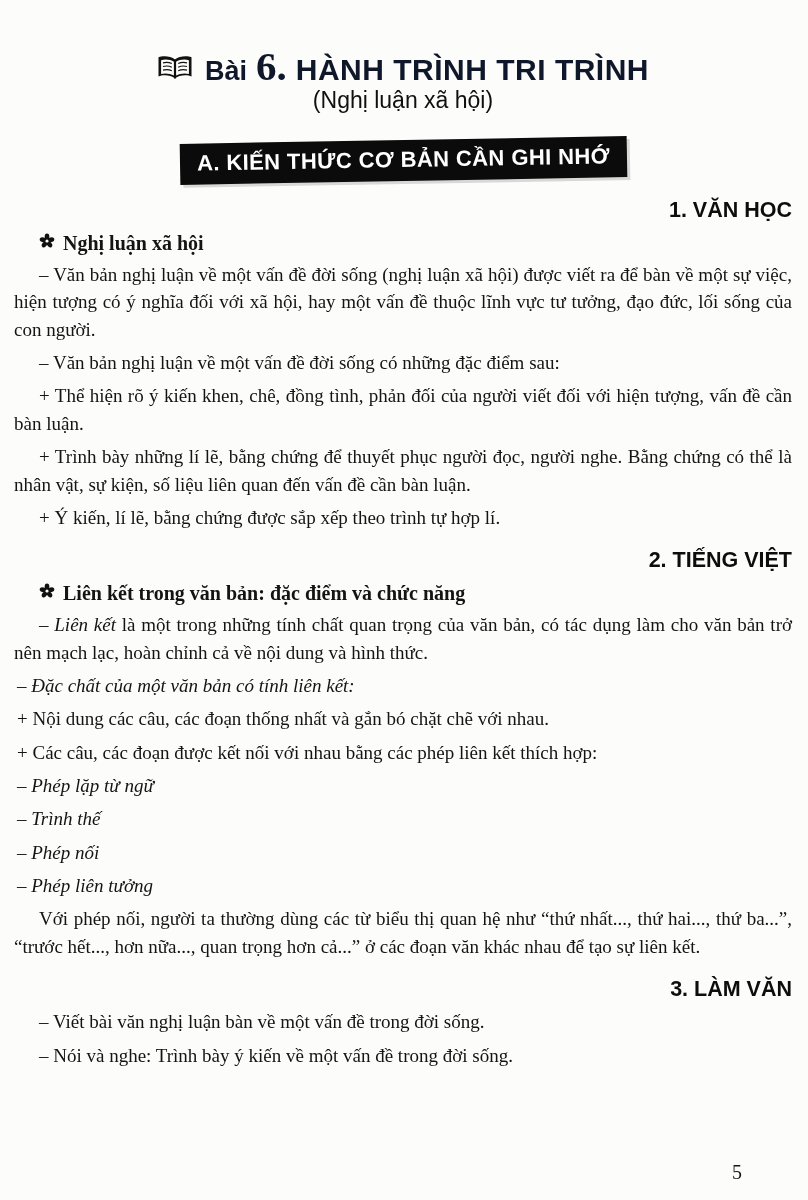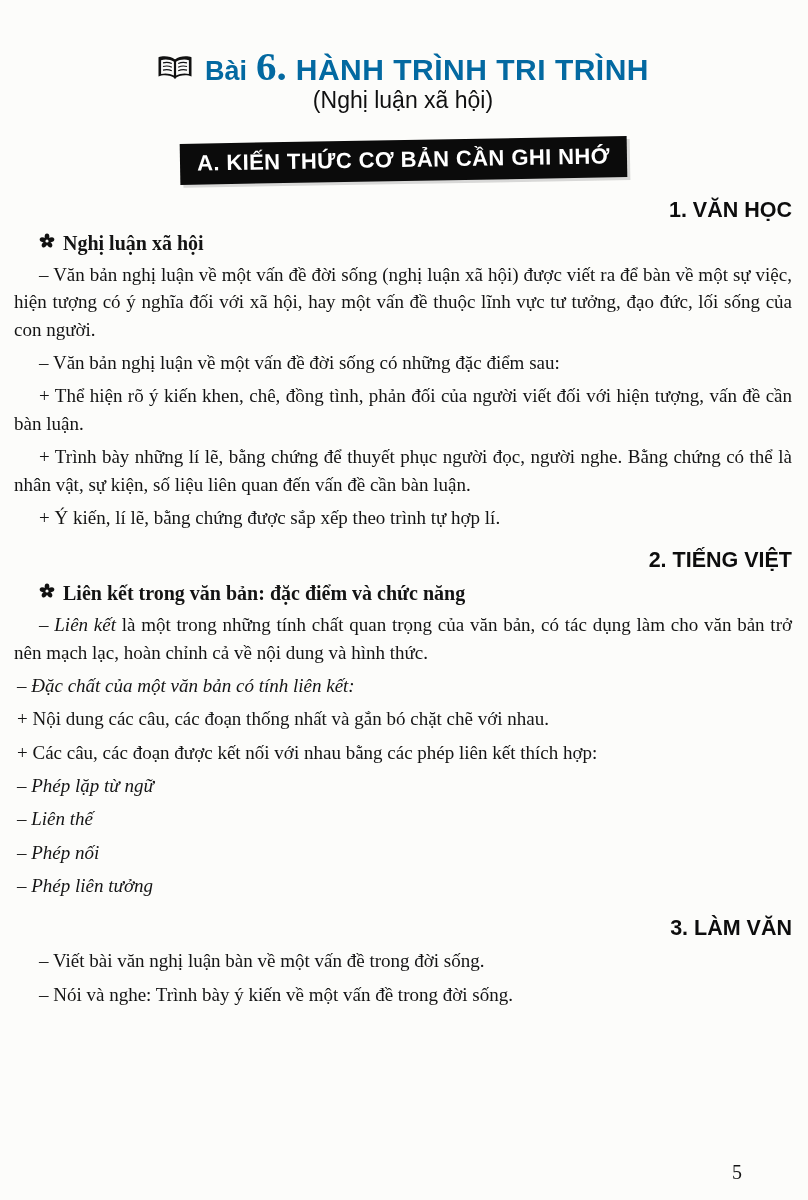--- a/index.html
+++ b/index.html
@@ -4,21 +4,21 @@
 <style>
   html,body{margin:0;padding:0;}
   body{
     width:808px;height:1200px;background:#fbfbf8;color:#141414;
     font-family:"Liberation Serif", serif;
     -webkit-font-smoothing:antialiased;
   }
   .page{position:relative;width:808px;height:1200px;padding:50px 16px 0 14px;box-sizing:border-box;overflow:hidden;background:#fcfcfa;}
   
   .title{display:flex;align-items:baseline;justify-content:center;gap:9px;margin:0;
-         font-family:"Liberation Sans", sans-serif;font-weight:bold;color:#0369a1;text-align:center;}
+         font-family:"Liberation Sans", sans-serif;font-weight:bold;color:#0f172a;text-align:center;}
   .book-icon{align-self:center;position:relative;top:2px;margin-right:3px;}
   .t-prefix{font-size:27px;}
   .t-num{font-family:"Liberation Serif", serif;font-size:41px;font-weight:bold;line-height:.8;}
   .t-main{font-size:30px;letter-spacing:.5px;}
   .subtitle{text-align:center;font-family:"Liberation Sans", sans-serif;font-size:23px;color:#101010;}
   
   .banner-wrap{text-align:center;margin-top:26px;}
   .banner{display:inline-block;background:#0b0b0b;color:#fff;
           font-family:"Liberation Sans", sans-serif;font-weight:bold;font-size:22px;
           letter-spacing:.4px;padding:7px 17px 8px;transform:rotate(-1deg);
@@ -99,23 +99,24 @@
           </g>
         </svg>
       </span>
       <span>Liên kết trong văn bản: đặc điểm và chức năng</span>
     </div>
     <p class="para"><span>– </span><em>Liên kết</em><span> là một trong những tính chất quan trọng của văn bản, có tác dụng làm cho văn bản trở nên mạch lạc, hoàn chỉnh cả về nội dung và hình thức.</span></p>
     <p class="para it flush">– Đặc chất của một văn bản có tính liên kết:</p>
     <p class="para flush">+ Nội dung các câu, các đoạn thống nhất và gắn bó chặt chẽ với nhau.</p>
     <p class="para flush">+ Các câu, các đoạn được kết nối với nhau bằng các phép liên kết thích hợp:</p>
     <p class="para it flush">– Phép lặp từ ngữ</p>
-    <p class="para it flush">– Liên thế</p>
+    <p class="para it flush">– Trình thế</p>
     <p class="para it flush">– Phép nối</p>
     <p class="para it flush">– Phép liên tưởng</p>
+    <p class="para">Với phép nối, người ta thường dùng các từ biểu thị quan hệ như “thứ nhất..., thứ hai..., thứ ba...”, “trước hết..., hơn nữa..., quan trọng hơn cả...” ở các đoạn văn khác nhau để tạo sự liên kết.</p>
   </section>
 
   <section>
     <h2 class="sec-h">3. LÀM VĂN</h2>
     <p class="para">– Viết bài văn nghị luận bàn về một vấn đề trong đời sống.</p>
     <p class="para">– Nói và nghe: Trình bày ý kiến về một vấn đề trong đời sống.</p>
   </section>
 
   <div class="page-number">5</div>
 

